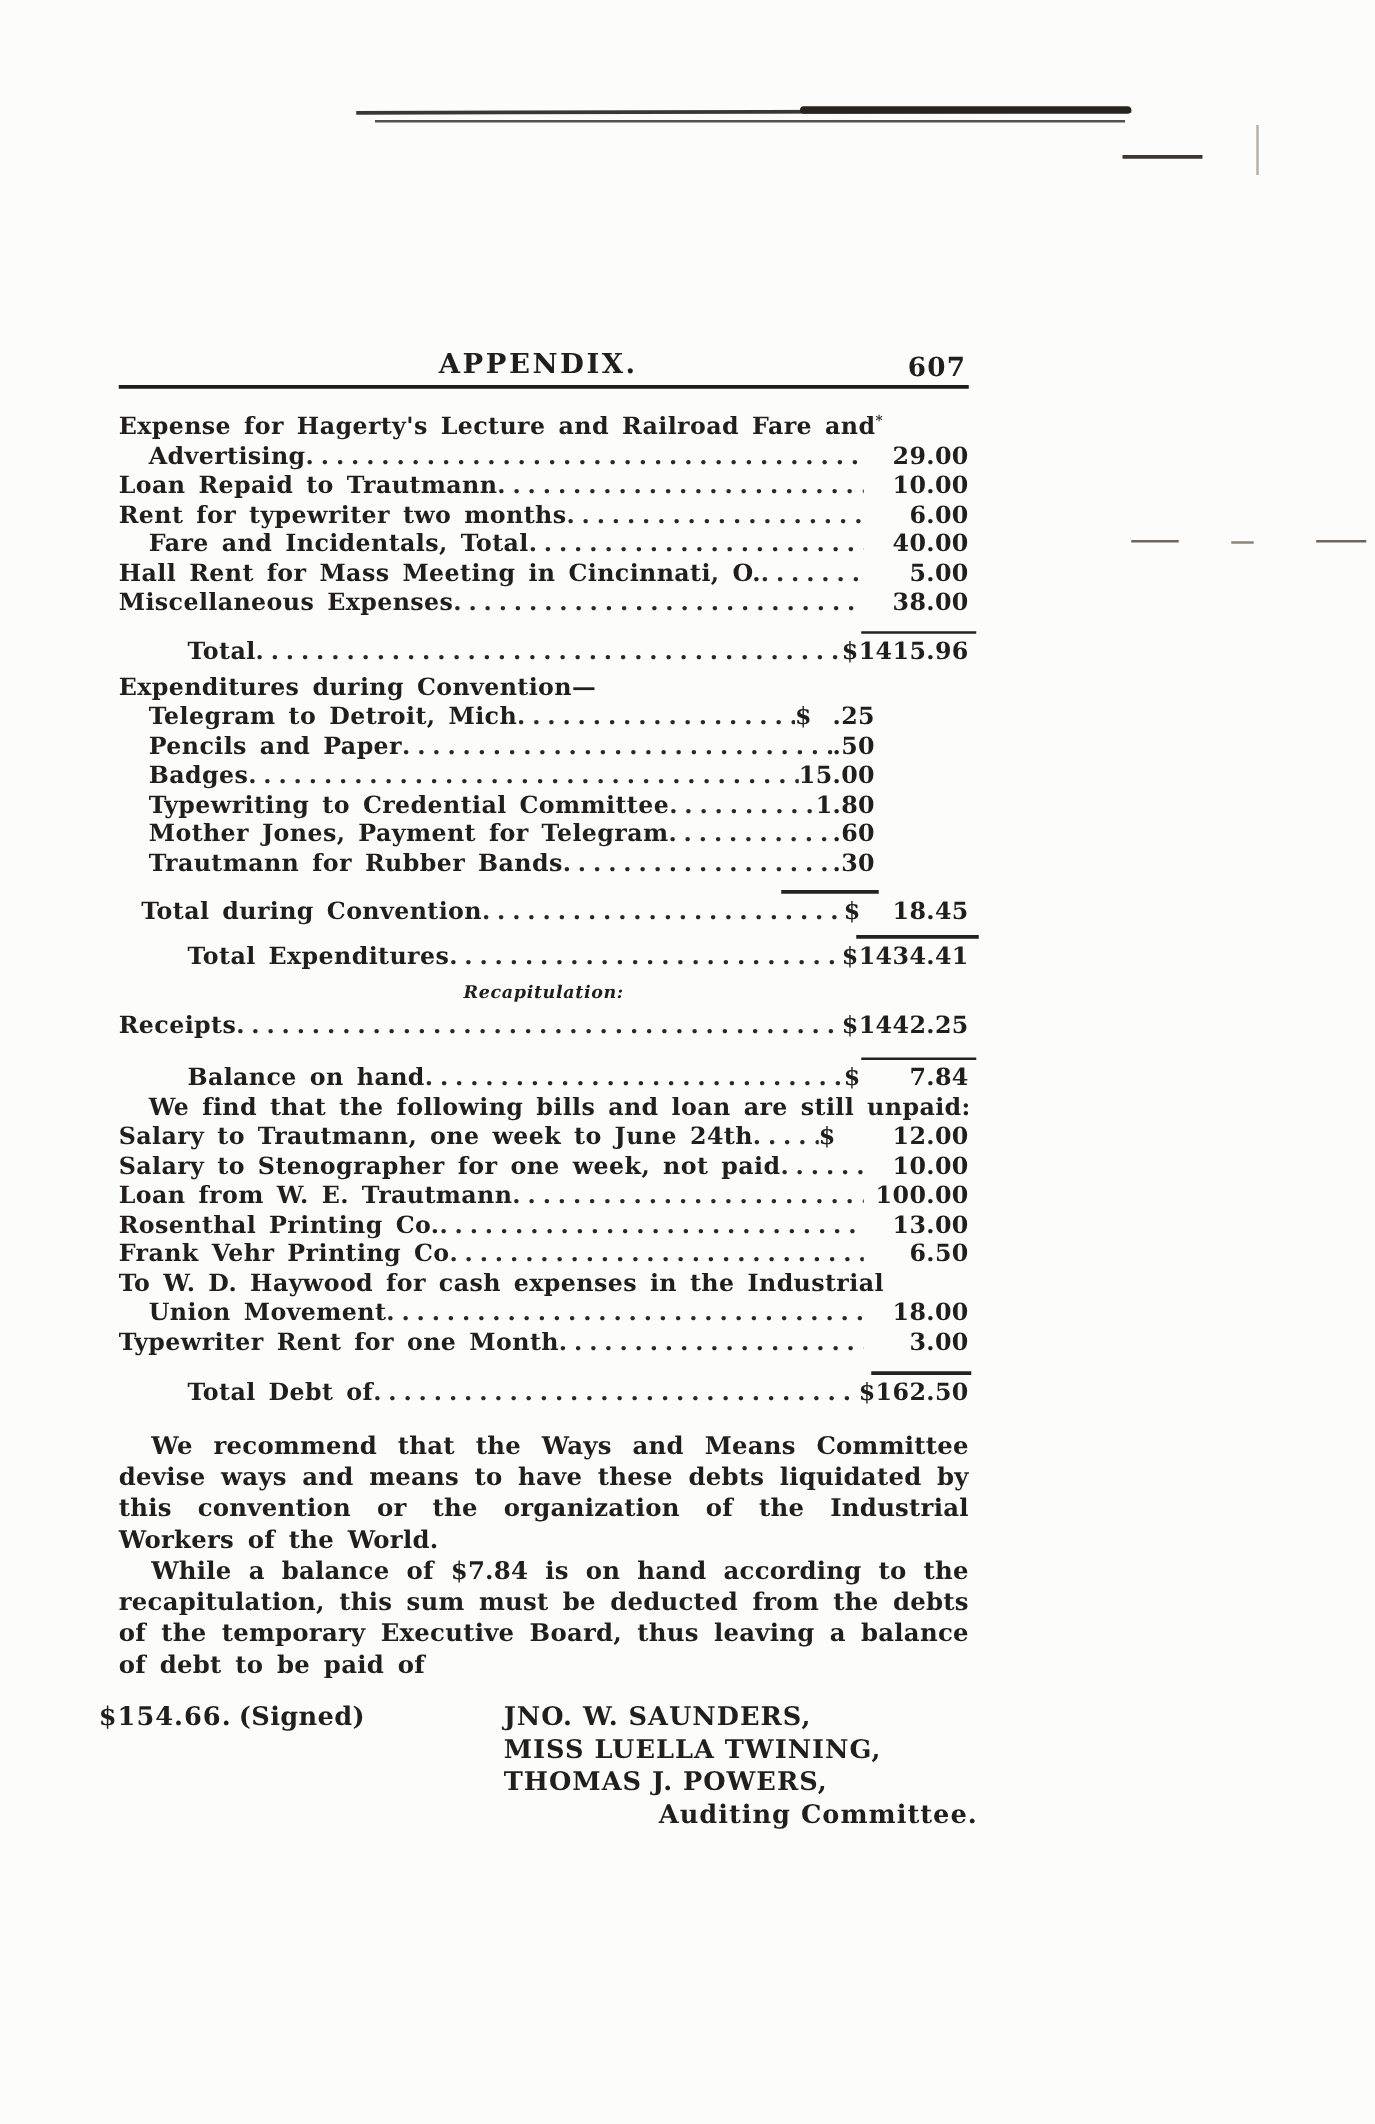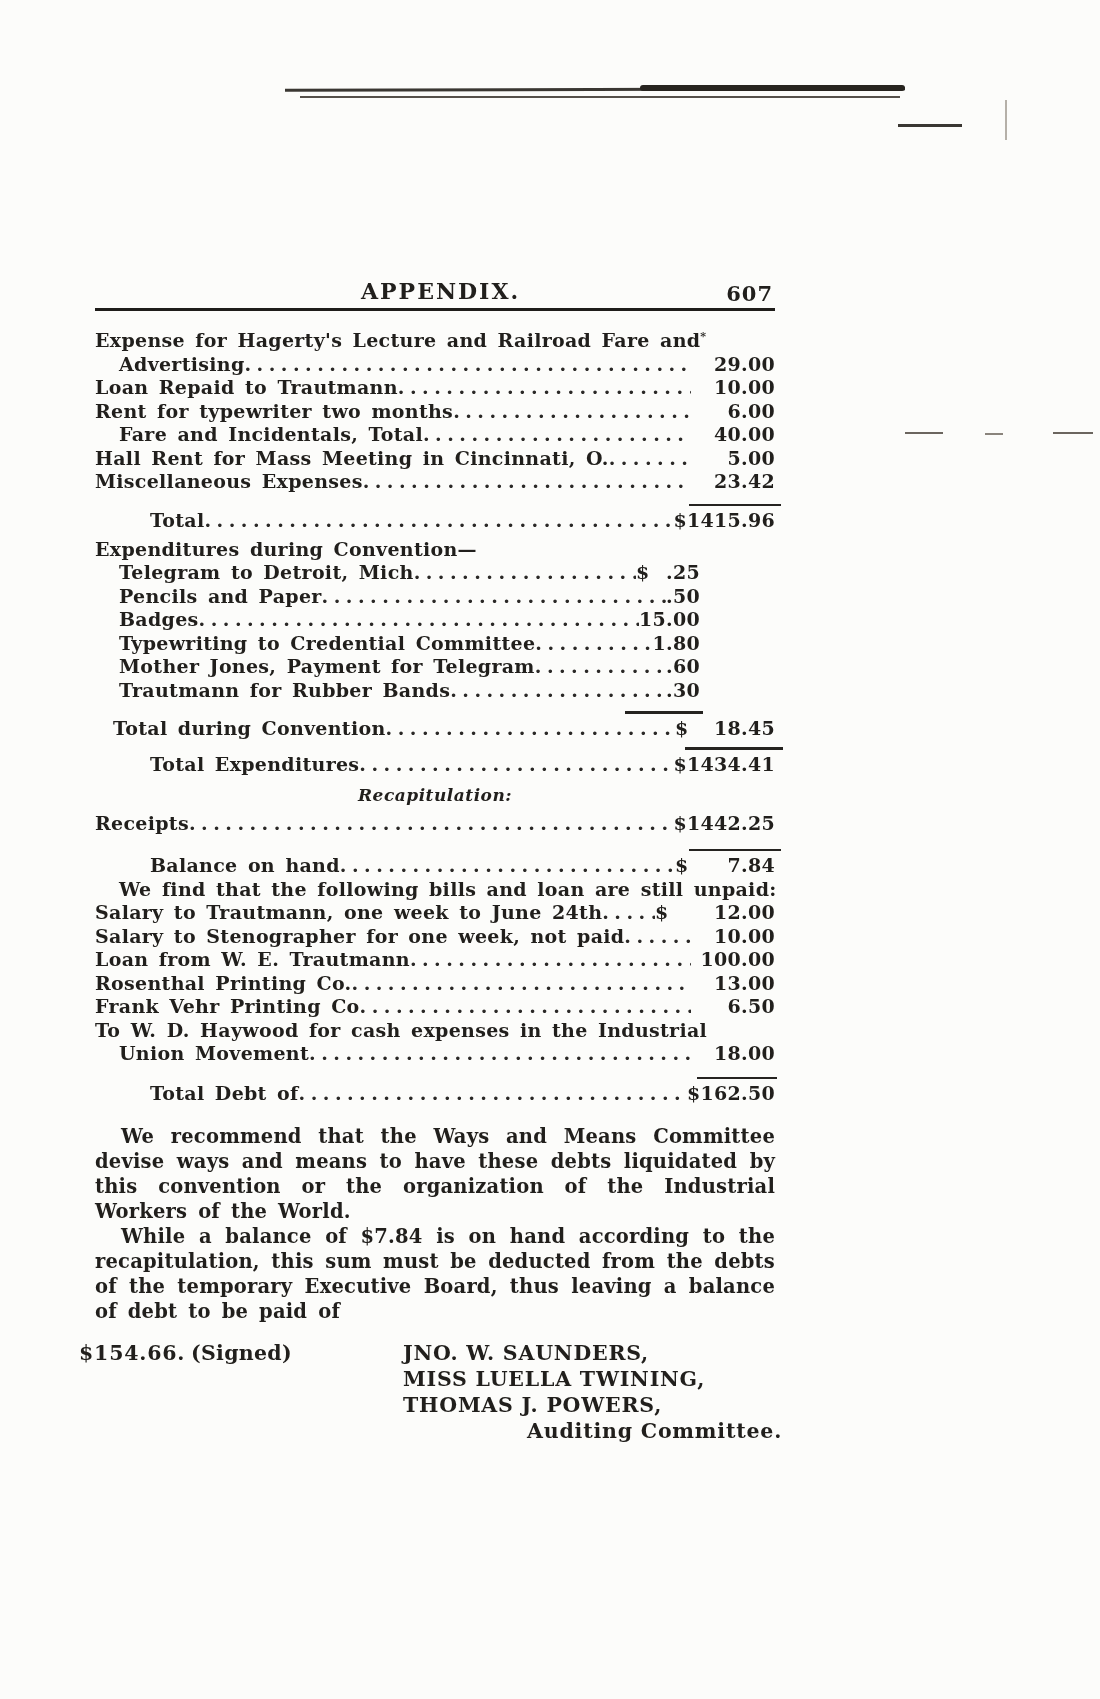--- a/index.html
+++ b/index.html
@@ -6,21 +6,21 @@
   .page {
     position:relative; width:1100px; height:1699px;
     background:#fcfcfa; overflow:hidden;
     font-family:"DejaVu Serif","Liberation Serif",serif;
     color:#211f1c;
   }
   .artifact { position:absolute; }
   .content { position:absolute; left:95px; top:276px; width:680px; }
 
   .header { position:relative; height:32px; border-bottom:3px solid #1f1d1a; }
-  .header-title { position:absolute; left:266px; bottom:4px; font-size:22px; font-weight:bold; letter-spacing:2px; }
+  .header-title { position:absolute; left:256px; bottom:4px; font-size:22px; font-weight:bold; letter-spacing:2px; }
   .header-page { position:absolute; right:2px; bottom:2px; font-size:21px; font-weight:bold; letter-spacing:1px; }
 
   .body-block { margin-top:14px; }
 
   .row { display:flex; align-items:baseline; font-size:19px; font-weight:bold; line-height:23.5px; letter-spacing:0.3px; word-spacing:3.5px; }
   .lbl { white-space:nowrap; }
   .leader { flex:1; overflow:hidden; white-space:nowrap; min-width:8px; color:#2a2826; }
   .leader::after { content:"......................................................................................................................"; letter-spacing:5.5px; font-weight:bold; }
   .amt { white-space:nowrap; text-align:right; }
   .amt-outer { min-width:84px; }
@@ -33,21 +33,21 @@
   .ind3 { padding-left:18px; }
   .note { font-size:11px; vertical-align:super; }
 
   .rule { height:2.5px; background:#252320; margin-left:auto; }
   .r1 { width:92px; margin-top:10px; margin-bottom:3px; margin-right:-6px; }
   .r2 { width:78px; margin-top:9px; margin-bottom:3px; margin-right:72px; }
   .r3 { width:98px; margin-top:7px; margin-bottom:3px; margin-right:-8px; }
   .r4 { width:92px; margin-top:13px; margin-bottom:3px; margin-right:-6px; }
   .r5 { width:80px; margin-top:11px; margin-bottom:3px; margin-right:-2px; }
 
-  .recap-heading { text-align:center; font-style:italic; font-weight:bold; font-size:17px; margin:9px 0 7px; letter-spacing:0.5px; }
+  .recap-heading { text-align:center; font-style:italic; font-weight:bold; font-size:14px; margin:9px 0 7px; letter-spacing:0.5px; }
 
   .para { font-size:19.5px; font-weight:bold; line-height:25px; text-align:justify; text-indent:26px; word-spacing:4px; letter-spacing:0.2px; margin:0; }
   .para-first { margin-top:18px; }
 
   .sig-block { margin-top:16px; font-size:20.5px; font-weight:bold; letter-spacing:0.8px; line-height:26px; }
   .sig-row { display:flex; align-items:baseline; }
   .sig-amt { width:112px; margin-left:-16px; white-space:nowrap; }
   .sig-signed { width:212px; white-space:nowrap; letter-spacing:0.3px; }
   .sig-name { white-space:nowrap; }
   .sig-indent { margin-left:308px; }
@@ -105,21 +105,21 @@
 
       <div class="row">
         <span class="lbl">Hall Rent for Mass Meeting in Cincinnati, O.</span>
         <span class="leader"></span>
         <span class="amt amt-outer">5.00</span>
       </div>
 
       <div class="row">
         <span class="lbl">Miscellaneous Expenses</span>
         <span class="leader"></span>
-        <span class="amt amt-outer">23.42</span>
+        <span class="amt amt-outer">38.00</span>
       </div>
 
       <div class="rule r1"></div>
 
       <div class="row" style="margin-bottom:5px;">
         <span class="lbl ind2">Total</span>
         <span class="leader"></span>
         <span class="amt">$1415.96</span>
       </div>
     </div>
@@ -235,20 +235,25 @@
         <span class="leader"></span>
         <span class="amt amt-outer">6.50</span>
       </div>
       <div class="row">
         <span class="lbl">To W. D. Haywood for cash expenses in the Industrial</span>
       </div>
       <div class="row">
         <span class="lbl ind1">Union Movement</span>
         <span class="leader"></span>
         <span class="amt amt-outer">18.00</span>
+      </div>
+      <div class="row">
+        <span class="lbl">Typewriter Rent for one Month</span>
+        <span class="leader"></span>
+        <span class="amt amt-outer">3.00</span>
       </div>
 
       <div class="rule r5"></div>
 
       <div class="row" style="margin-bottom:6px;">
         <span class="lbl ind2">Total Debt of</span>
         <span class="leader"></span>
         <span class="amt">$162.50</span>
       </div>
     </div>

